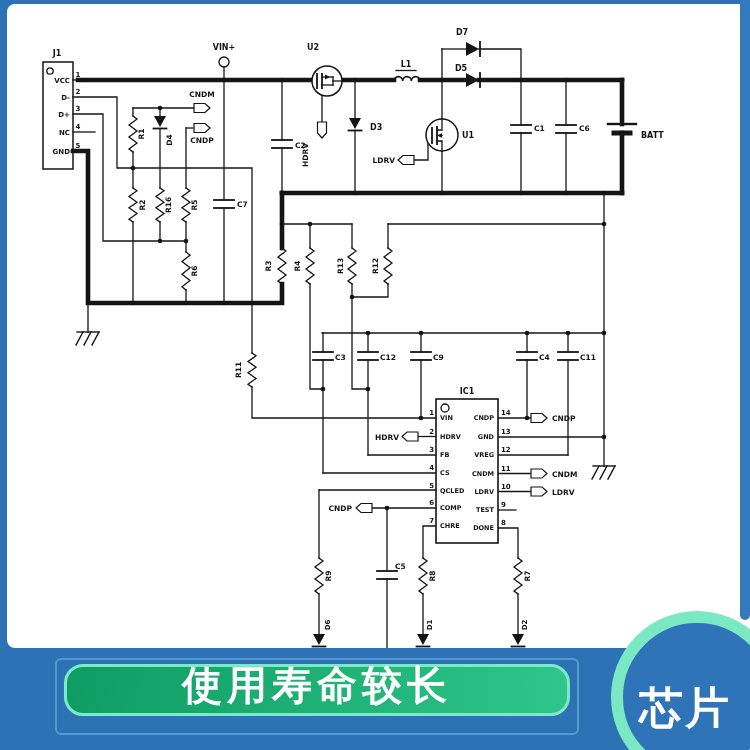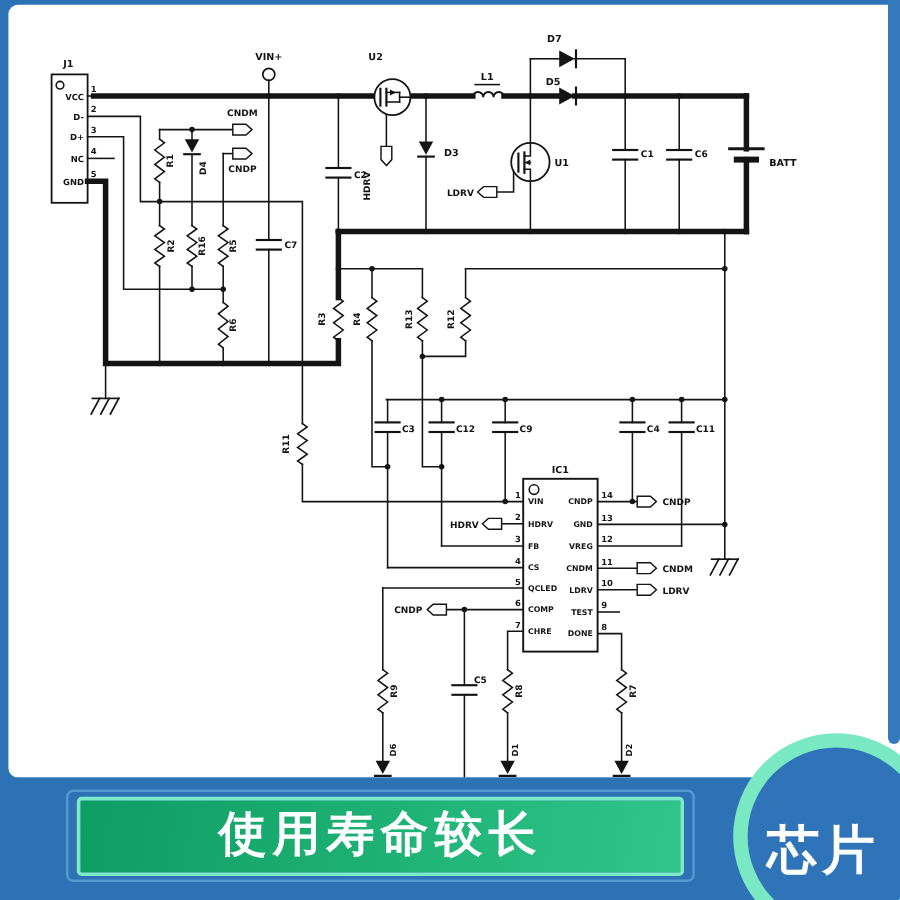--- a/index.html
+++ b/index.html
@@ -3,21 +3,21 @@
 <meta charset="utf-8">
 <style>
   html,body{margin:0;padding:0;}
   .stage{position:relative;width:750px;height:750px;overflow:hidden;background:var(--frame);font-family:"DejaVu Sans",sans-serif;}
   .canvas{position:absolute;left:7px;top:4px;width:743px;height:644px;background:#ffffff;border-radius:8px 0 0 8px;}
   #schem{position:absolute;left:0;top:0;}
   #schem text{font-family:"DejaVu Sans","Liberation Sans",sans-serif;}
   .strip{position:absolute;left:740px;top:0;width:10px;height:620px;background:var(--strip);border-radius:0 0 5px 5px;}
   .band{position:absolute;left:0;top:648px;width:750px;height:102px;background:var(--frame);}
   .panel{position:absolute;left:55px;top:658px;width:524px;height:77px;border:2px solid rgba(130,205,245,0.45);border-radius:6px;box-sizing:border-box;}
-  .banner{position:absolute;left:64px;top:664px;width:506px;height:66px;box-sizing:border-box;border:3px solid var(--banner_border);border-radius:4px;background:linear-gradient(100deg,var(--banner_green_start) 0%,#1fb377 55%,var(--banner_green_end) 100%);display:flex;align-items:flex-start;justify-content:center;}
+  .banner{position:absolute;left:64px;top:664px;width:506px;height:52px;box-sizing:border-box;border:3px solid var(--banner_border);border-radius:19px;background:linear-gradient(100deg,var(--banner_green_start) 0%,#1fb377 55%,var(--banner_green_end) 100%);display:flex;align-items:flex-end;justify-content:center;}
   .banner span{color:var(--text_white);font-size:40px;font-weight:bold;letter-spacing:5px;}
   .badge{position:absolute;left:611px;top:611px;width:172px;height:172px;box-sizing:border-box;border:12px solid var(--ring);border-radius:50%;background:var(--circle_fill);display:flex;align-items:center;justify-content:center;}
   .badge span{color:var(--text_white);font-size:44px;font-weight:bold;letter-spacing:2px;transform:translate(-12px,-8px);margin-top:38px;}
 </style>
 </head>
 <body>
 
 <div class="stage">
   <div class="canvas"></div>
   <svg id="schem" width="750" height="648" viewBox="0 0 750 648">

